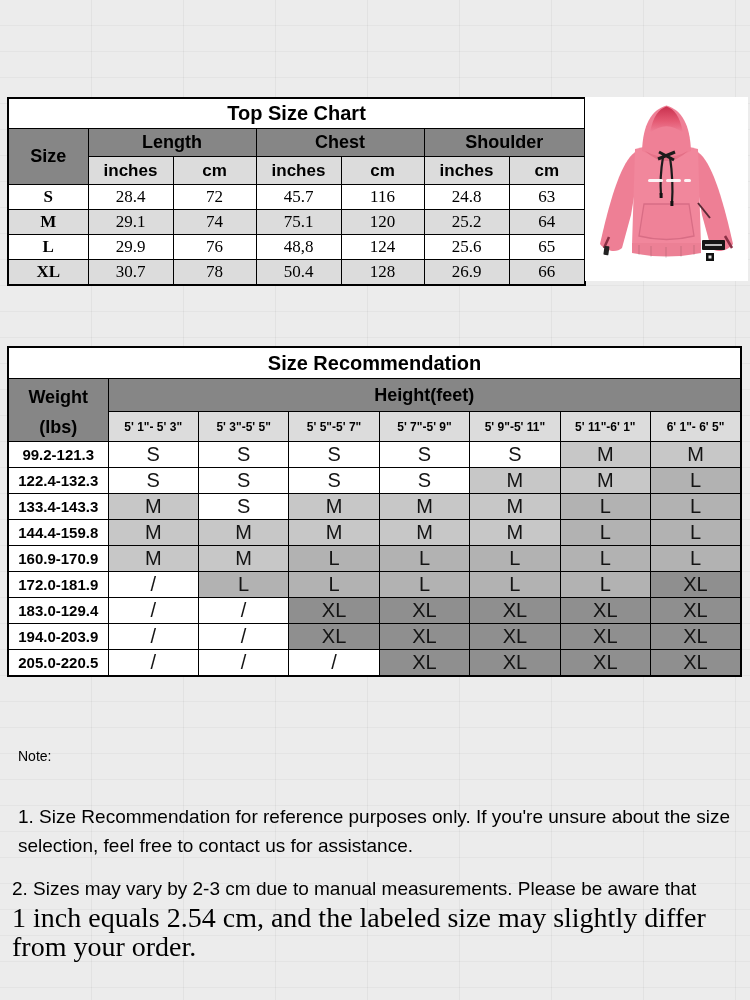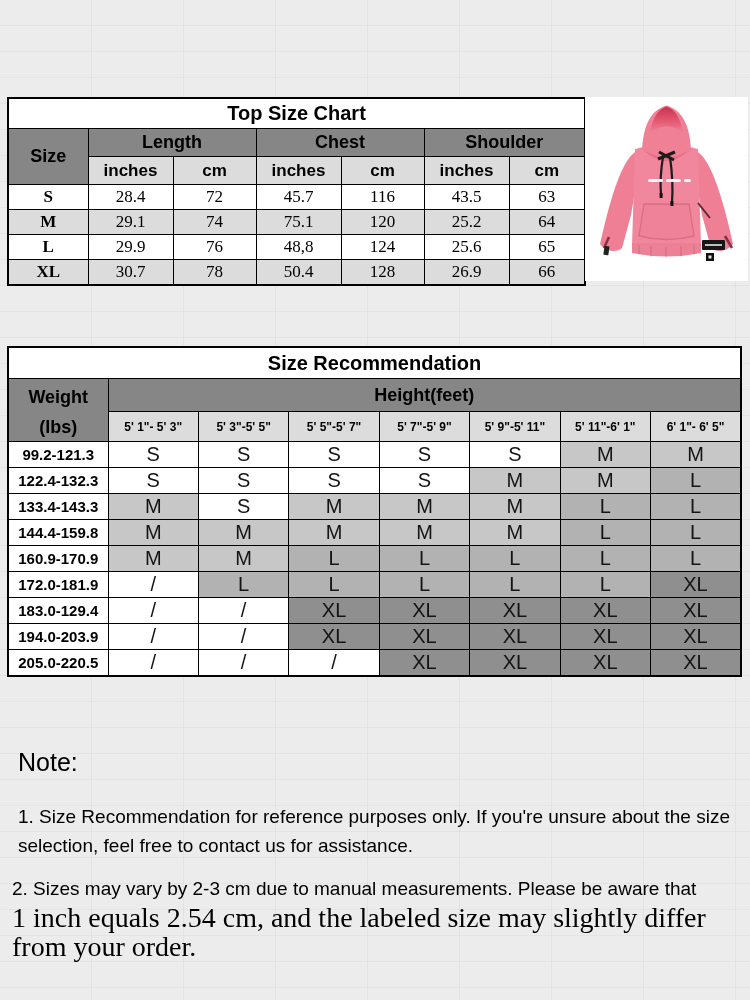--- a/index.html
+++ b/index.html
@@ -38,21 +38,21 @@
   .t2 .title-cell{height:30px}
   .t2 .ghead th{height:32px;font-size:18px}
   .t2 .range th{height:29px;font-size:12px}
   .t2 td{height:25px;font-size:20px;color:#141414}
   .t2 .wt{font-size:15px;font-weight:bold;background:#fff}
   .weight-cell div{font-size:18px;font-weight:bold}
   .weight-cell .wl1{line-height:34px}
   .weight-cell .wl2{line-height:27px}
 
   
-  .note-label{position:absolute;left:18px;top:748px;font-size:25px}
+  .note-label{position:absolute;left:18px;top:748px;font-size:14px}
   .note1{position:absolute;left:18px;top:802px;width:716px;font-size:19px;line-height:29px;white-space:pre-line}
   .note2{position:absolute;left:12px;top:874px;width:722px;font-size:19px;line-height:29px}
   .note2 .serif-line{display:block;font-family:Liberation Serif, serif;font-size:28px}
 </style>
 </head>
 <body>
 
 <div class="page">
 
   <table class="t1">
@@ -82,21 +82,21 @@
       <th class="light">cm</th>
       <th class="light">inches</th>
       <th class="light">cm</th>
     </tr>
     <tr>
       <th class="sz">S</th>
       <td>28.4</td>
       <td>72</td>
       <td>45.7</td>
       <td>116</td>
-      <td>43.5</td>
+      <td>24.8</td>
       <td>63</td>
     </tr>
     <tr class="alt">
       <th class="sz">M</th>
       <td>29.1</td>
       <td>74</td>
       <td>75.1</td>
       <td>120</td>
       <td>25.2</td>
       <td>64</td>

